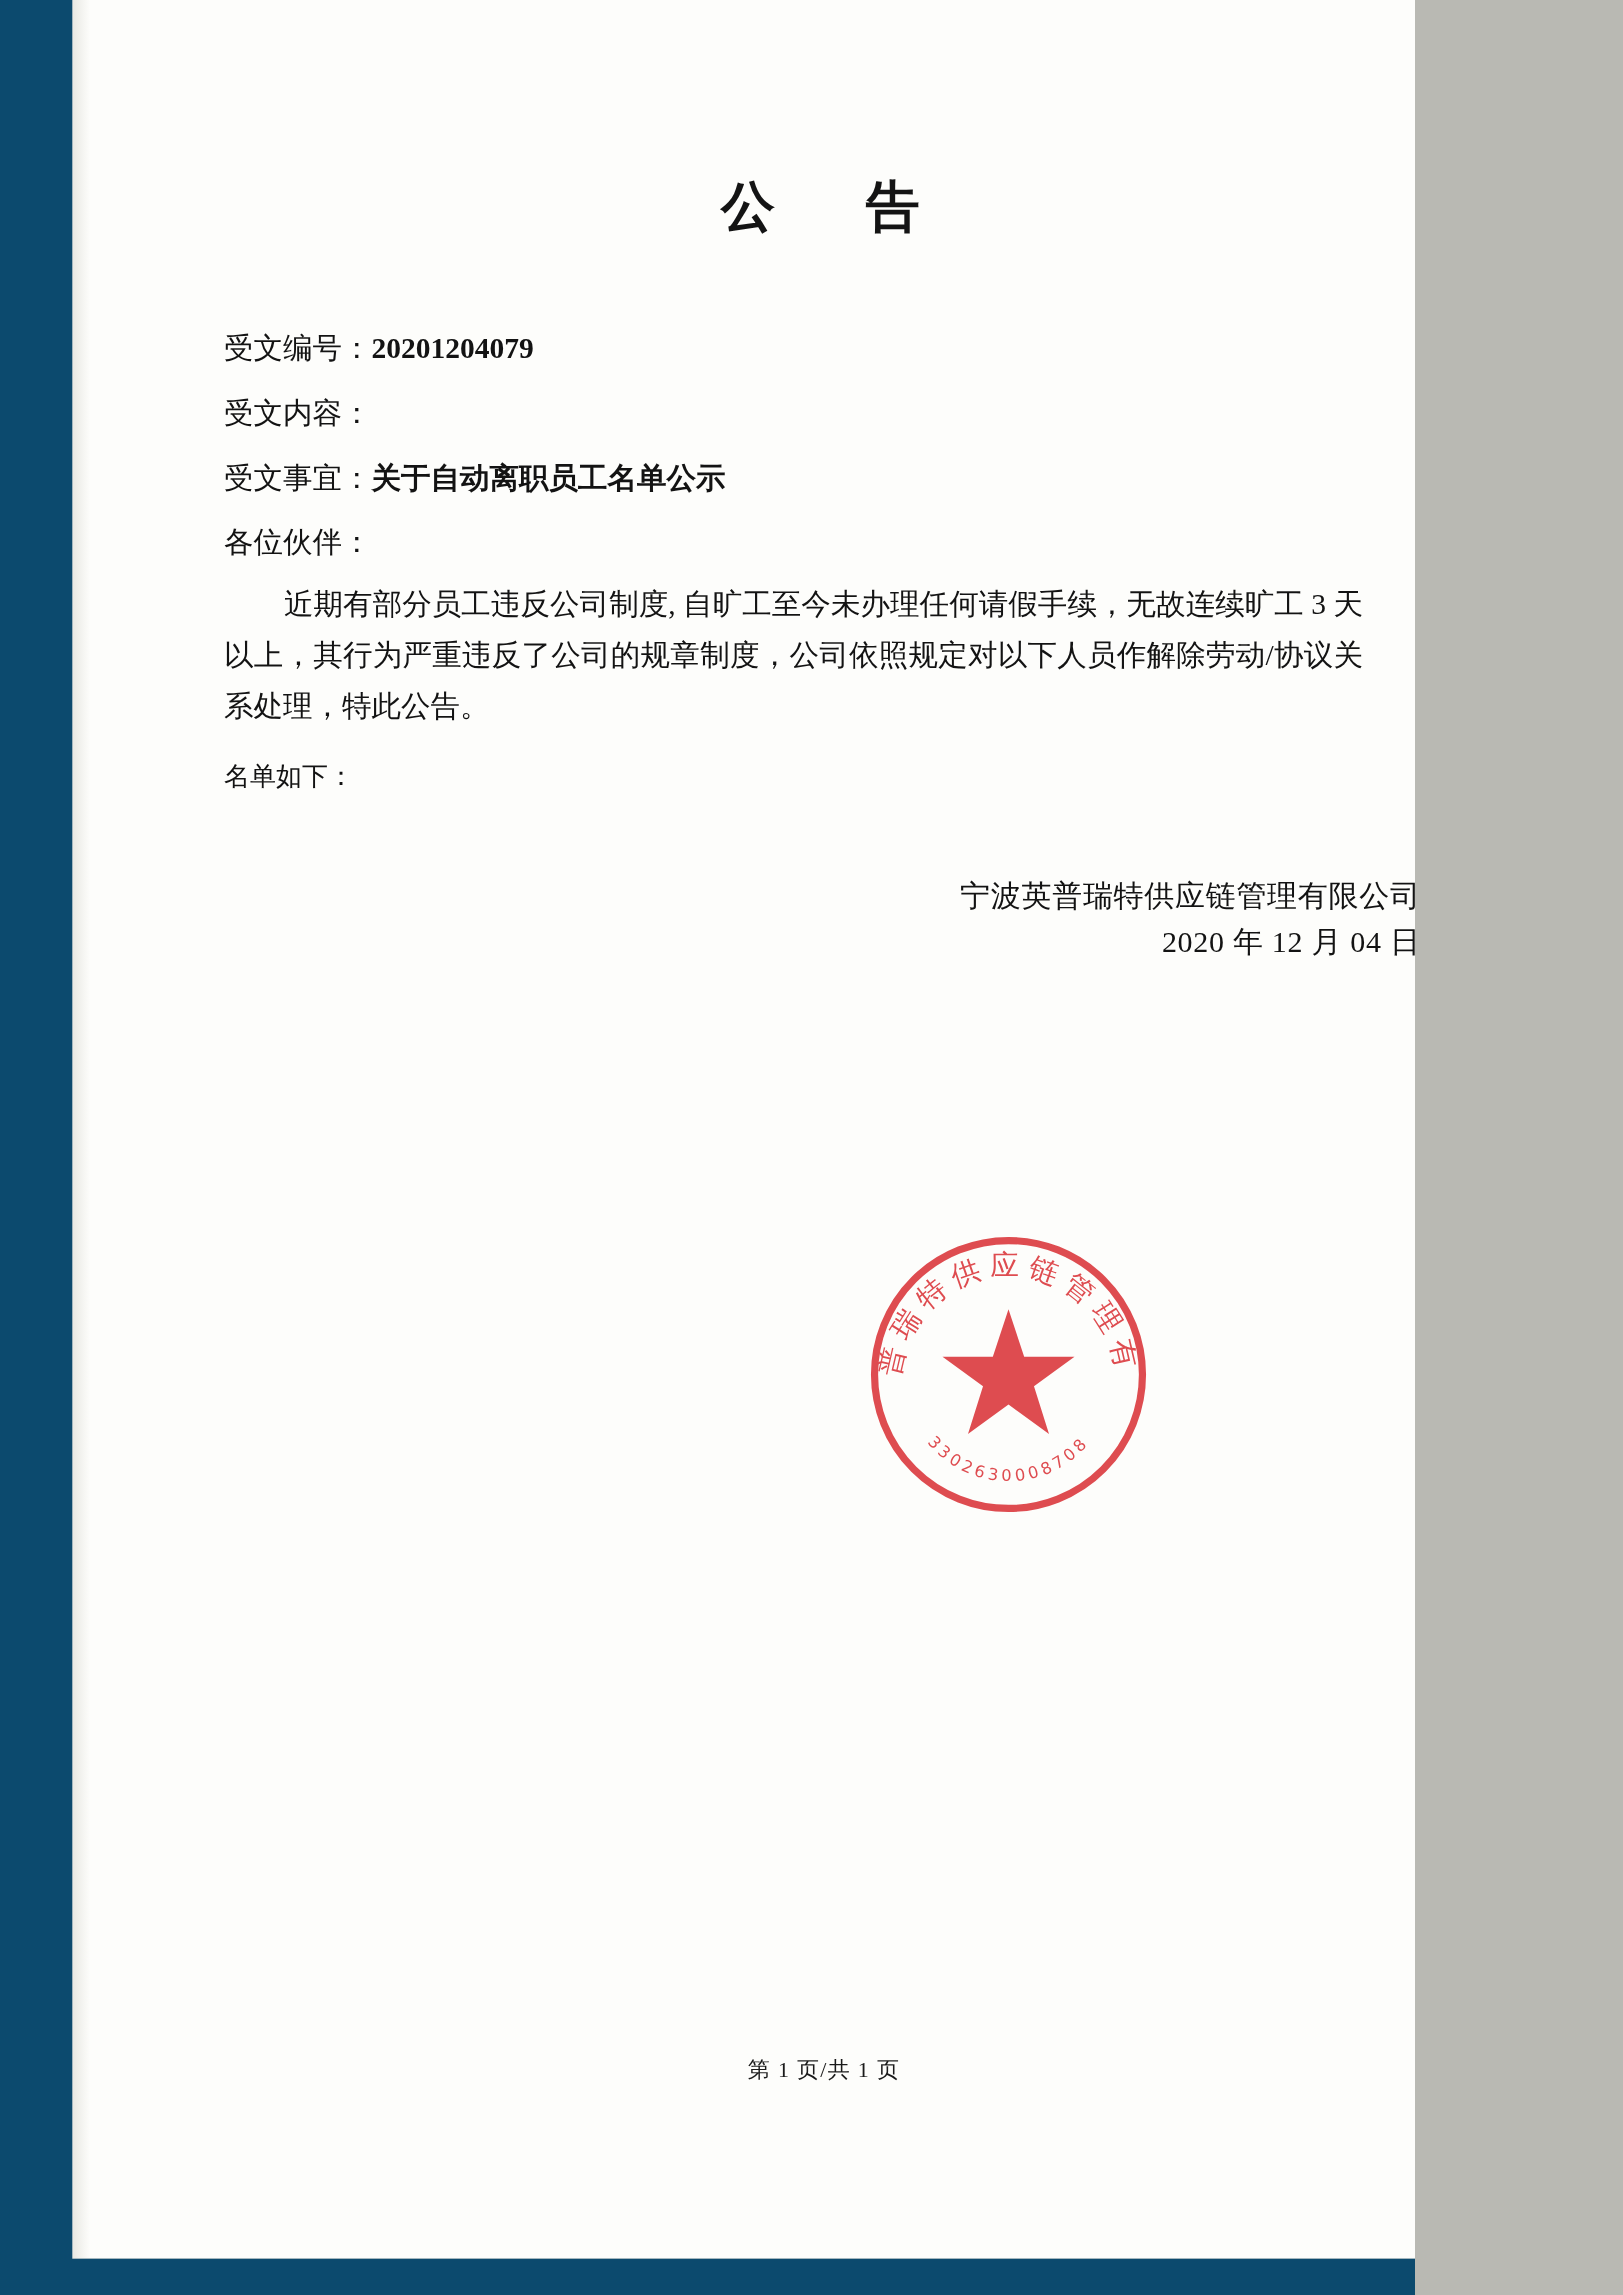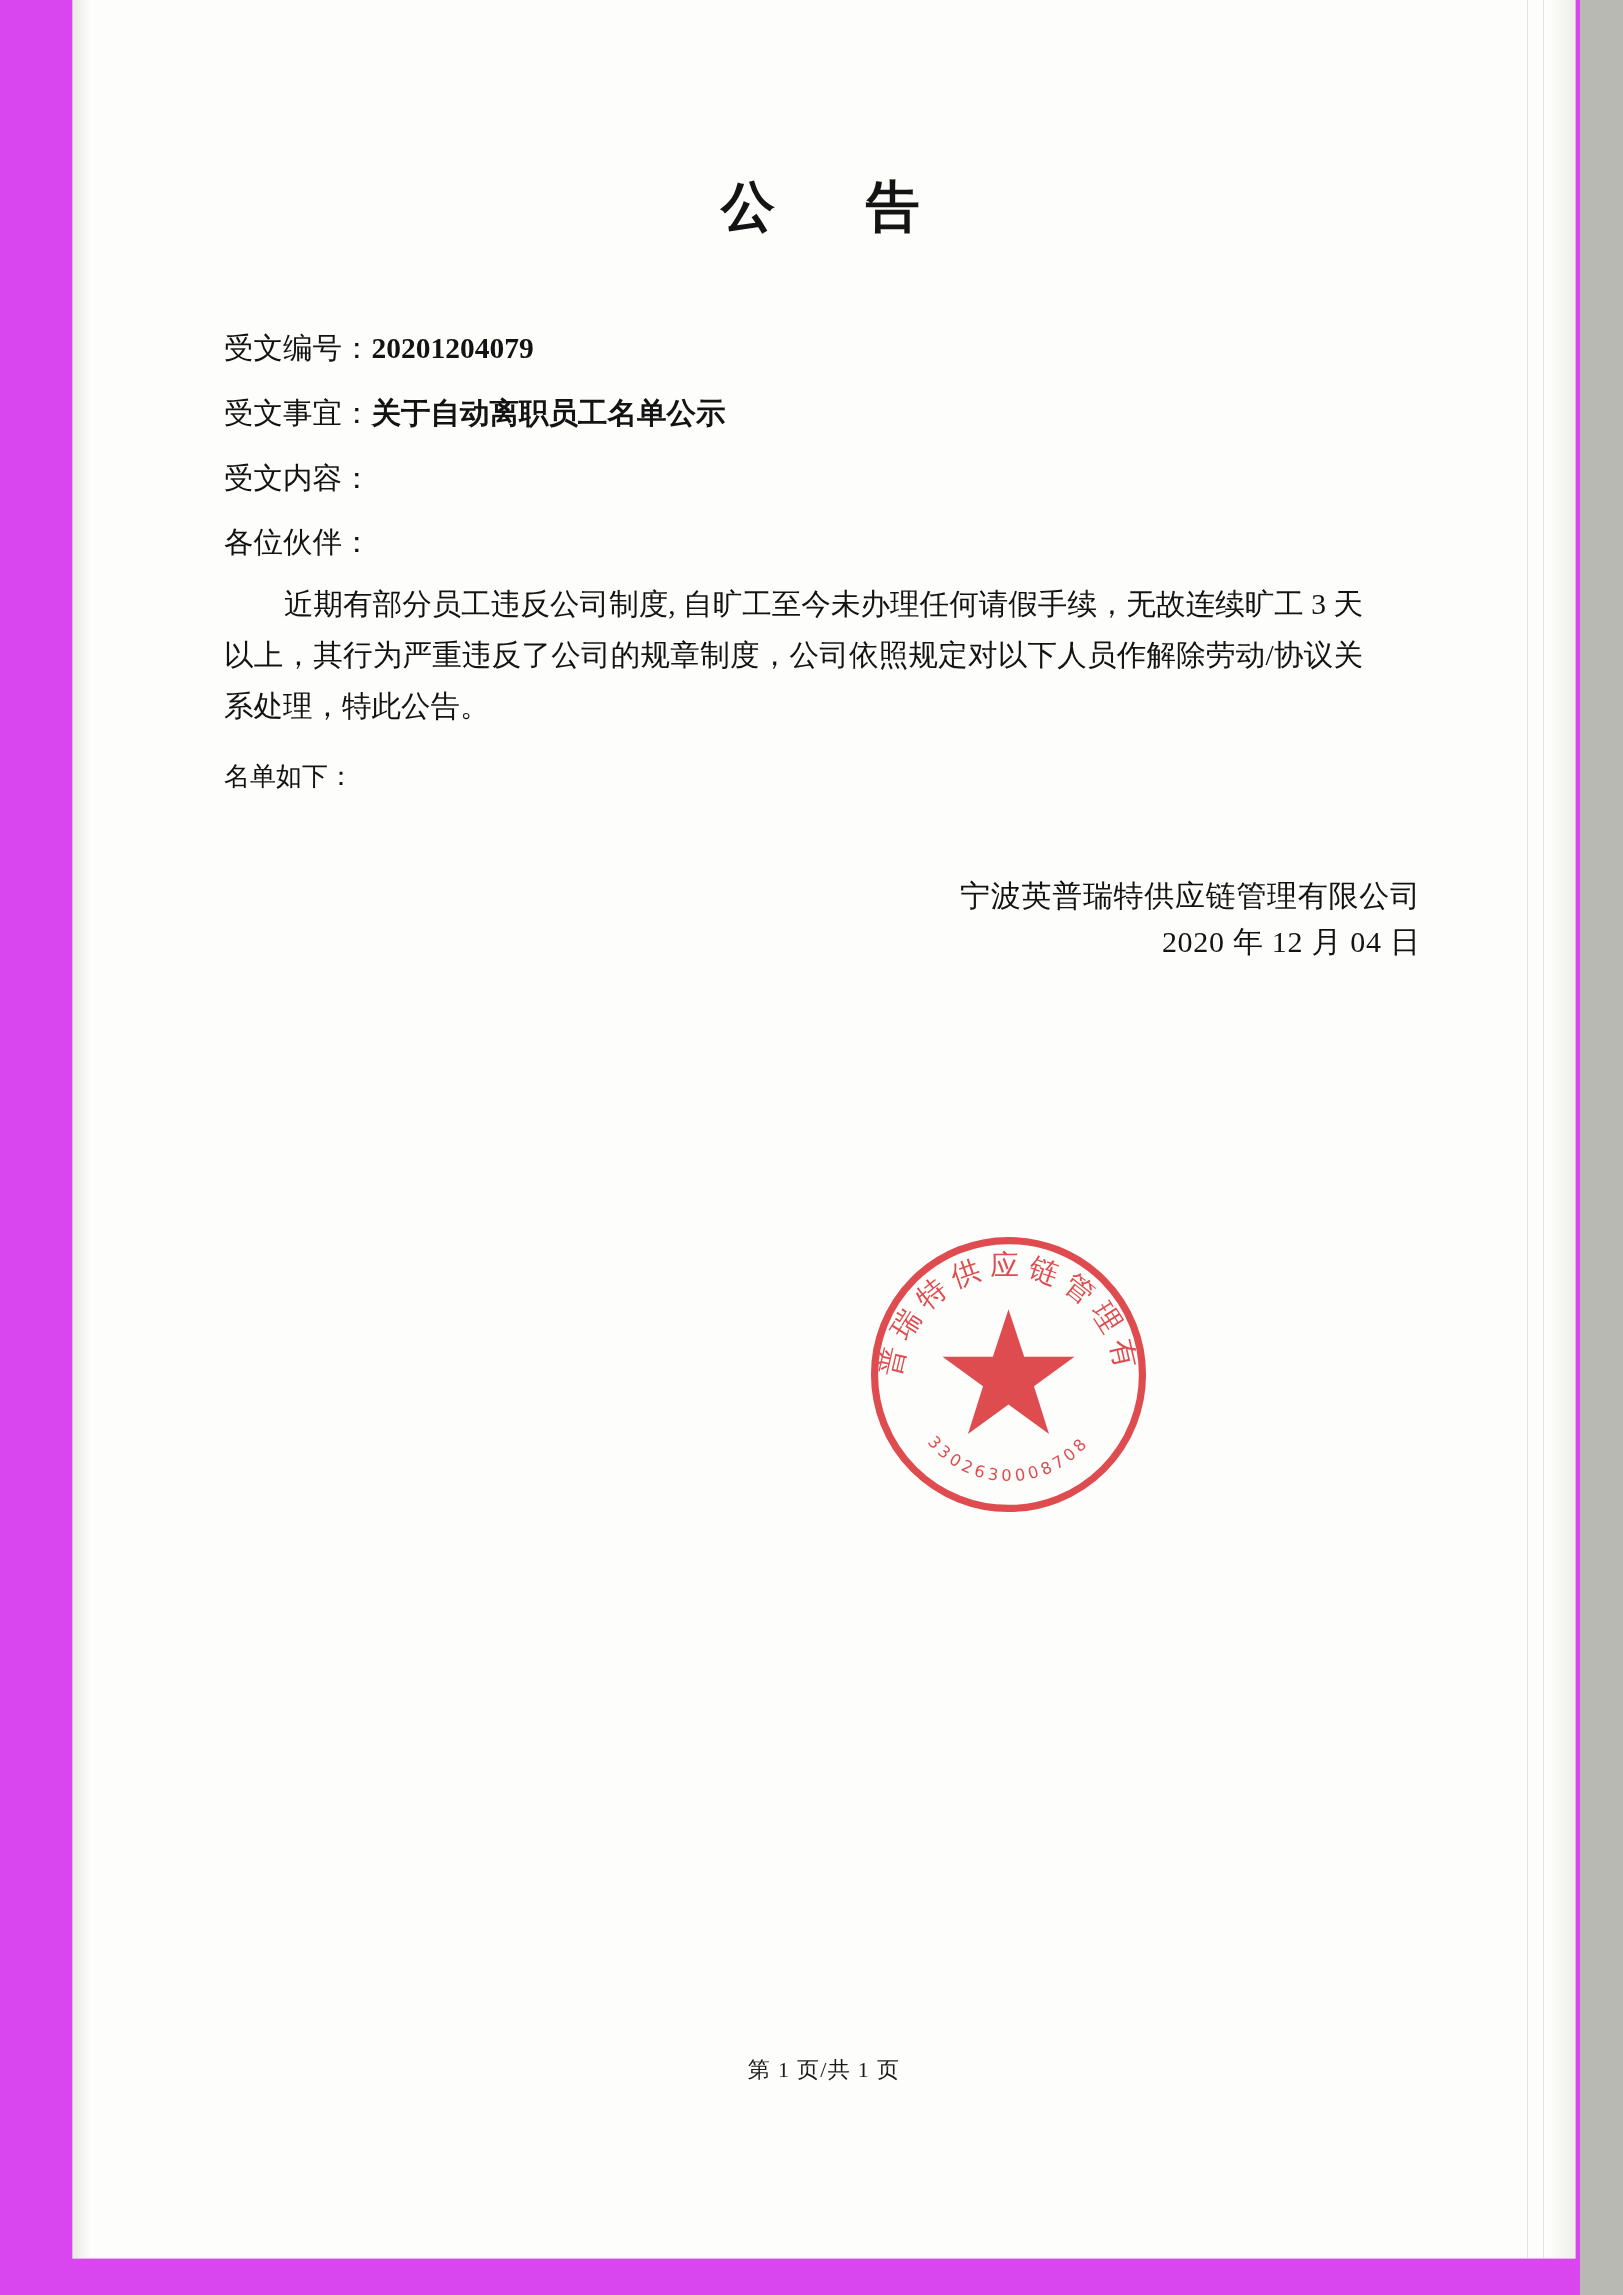--- a/index.html
+++ b/index.html
@@ -4,24 +4,24 @@
 <style>
   html, body {
     margin: 0;
     padding: 0;
     background: #b9b9b3;
   }
   body {
     font-family: "Liberation Serif", "DejaVu Serif", serif;
   }
   .page-wrap {
-    width: 1580px;
+    width: 1415px;
     height: 2295px;
     position: relative;
-    background: #d946ef;
+    background: #0c4a6e;
     overflow: hidden;
   }
   
   .sheet {
     position: absolute;
     left: 73px;
     top: 0px;
     width: 1502px;
     height: 2258px;
     background: #fdfdfb;
@@ -175,24 +175,24 @@
 
     <div class="content">
 
       <div class="doc-title">公　告</div>
 
       <div class="meta-block">
         <div class="meta-line">
           <span class="meta-label">受文编号：</span><span class="meta-value">20201204079</span>
         </div>
         <div class="meta-line">
-          <span class="meta-label">受文事宜：</span><span class="meta-value">关于自动离职员工名单公示</span>
+          <span class="meta-label">受文内容：</span><span class="meta-value"></span>
         </div>
         <div class="meta-line">
-          <span class="meta-label">受文内容：</span><span class="meta-value"></span>
+          <span class="meta-label">受文事宜：</span><span class="meta-value">关于自动离职员工名单公示</span>
         </div>
       </div>
 
       <div class="salutation">各位伙伴：</div>
 
       <div class="body-para">近期有部分员工违反公司制度, 自旷工至今未办理任何请假手续，无故连续旷工 3 天以上，其行为严重违反了公司的规章制度，公司依照规定对以下人员作解除劳动/协议关系处理，特此公告。</div>
 
       <div class="list-caption">名单如下：</div>
 
 

